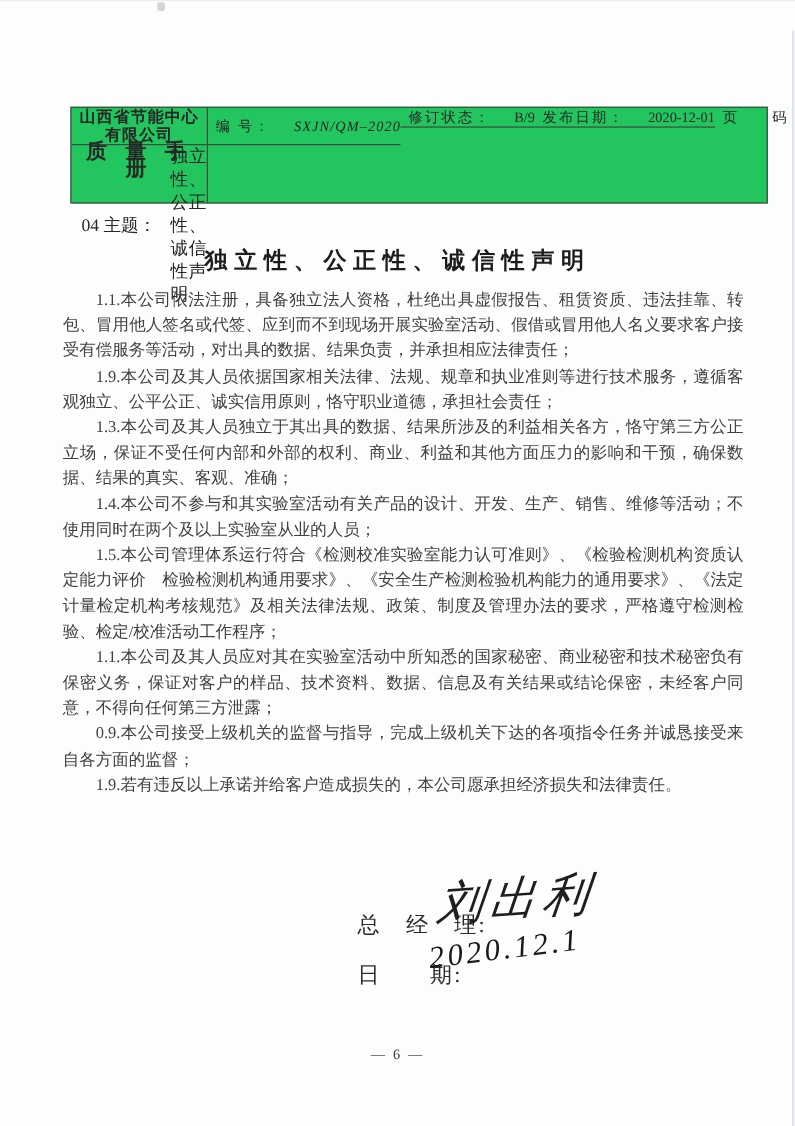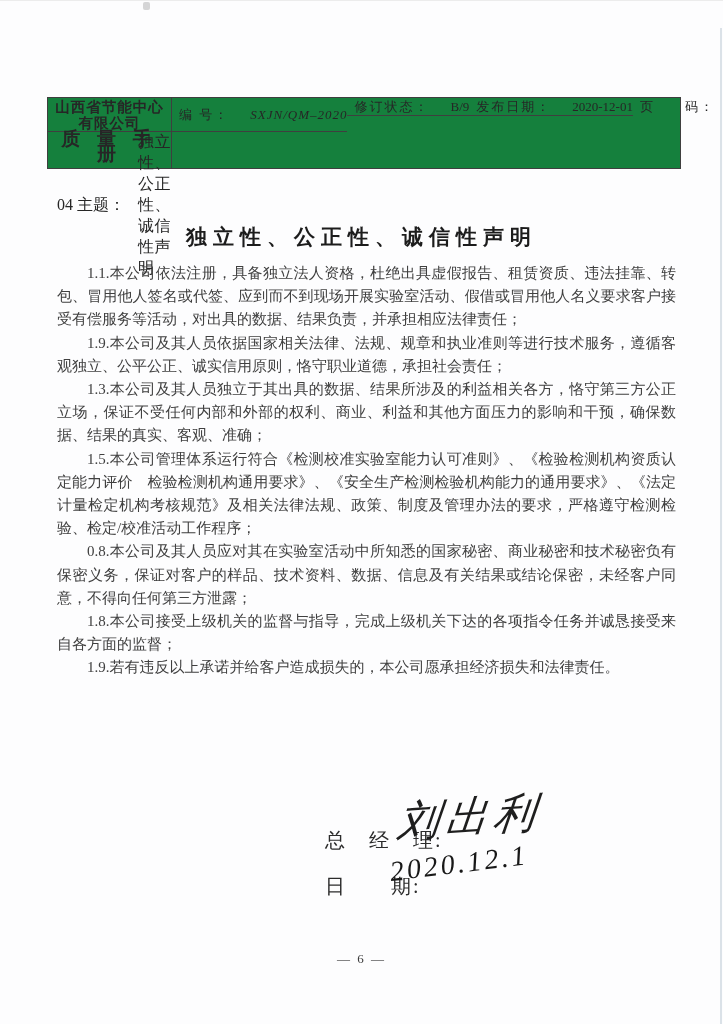--- a/index.html
+++ b/index.html
@@ -29,25 +29,25 @@
     position: absolute; left: 143px; top: 2px; width: 7px; height: 8px;
     background: #b5b5b5; opacity: .55; border-radius: 2px;
   }
   .scan-edge-right {
     position: absolute; right: 1px; top: 28px; height: 996px; width: 2px;
     background: #d7dfe6; opacity: .9;
   }
 
   
   .header-table {
-    position: absolute; left: 47px; top: 97px; width: 634px; height: 72px;
+    position: absolute; left: 64px; top: 97px; width: 634px; height: 88px;
     border: 1.6px solid #3f3f3f;
     display: flex;
     box-sizing: border-box;
-    background: #15803d;
+    background: #22c55e;
   }
   .header-table * { box-sizing: border-box; }
   .ht-left {
     width: 325px; border-right: 1.6px solid #3f3f3f;
     display: flex; flex-direction: column;
   }
   .ht-left-top {
     height: 34px; border-bottom: 1.6px solid #3f3f3f;
     text-align: center; padding-top: 1px;
   }
@@ -163,23 +163,24 @@
       </div>
     </div>
   </div>
 
   <div class="doc-title">独立性、公正性、诚信性声明</div>
 
   <div class="doc-body">
     <p>1.1.本公司依法注册，具备独立法人资格，杜绝出具虚假报告、租赁资质、违法挂靠、转包、冒用他人签名或代签、应到而不到现场开展实验室活动、假借或冒用他人名义要求客户接受有偿服务等活动，对出具的数据、结果负责，并承担相应法律责任；</p>
     <p>1.9.本公司及其人员依据国家相关法律、法规、规章和执业准则等进行技术服务，遵循客观独立、公平公正、诚实信用原则，恪守职业道德，承担社会责任；</p>
     <p>1.3.本公司及其人员独立于其出具的数据、结果所涉及的利益相关各方，恪守第三方公正立场，保证不受任何内部和外部的权利、商业、利益和其他方面压力的影响和干预，确保数据、结果的真实、客观、准确；</p>
+    <p>1.4.本公司不参与和其实验室活动有关产品的设计、开发、生产、销售、维修等活动；不使用同时在两个及以上实验室从业的人员；</p>
     <p>1.5.本公司管理体系运行符合《检测校准实验室能力认可准则》、《检验检测机构资质认定能力评价　检验检测机构通用要求》、《安全生产检测检验机构能力的通用要求》、《法定计量检定机构考核规范》及相关法律法规、政策、制度及管理办法的要求，严格遵守检测检验、检定/校准活动工作程序；</p>
-    <p>0.8.本公司及其人员应对其在实验室活动中所知悉的国家秘密、商业秘密和技术秘密负有保密义务，保证对客户的样品、技术资料、数据、信息及有关结果或结论保密，未经客户同意，不得向任何第三方泄露；</p>
-    <p>1.8.本公司接受上级机关的监督与指导，完成上级机关下达的各项指令任务并诚恳接受来自各方面的监督；</p>
+    <p>1.1.本公司及其人员应对其在实验室活动中所知悉的国家秘密、商业秘密和技术秘密负有保密义务，保证对客户的样品、技术资料、数据、信息及有关结果或结论保密，未经客户同意，不得向任何第三方泄露；</p>
+    <p>0.9.本公司接受上级机关的监督与指导，完成上级机关下达的各项指令任务并诚恳接受来自各方面的监督；</p>
     <p>1.9.若有违反以上承诺并给客户造成损失的，本公司愿承担经济损失和法律责任。</p>
   </div>
 
   <span class="sig-label sig-label-manager">总　经　理:</span>
   <span class="sig-name">刘出利</span>
   <span class="sig-label sig-label-date">日　　期:</span>
   <span class="sig-date">2020.12.1</span>
 
   <div class="page-footer">— 6 —</div>
 

